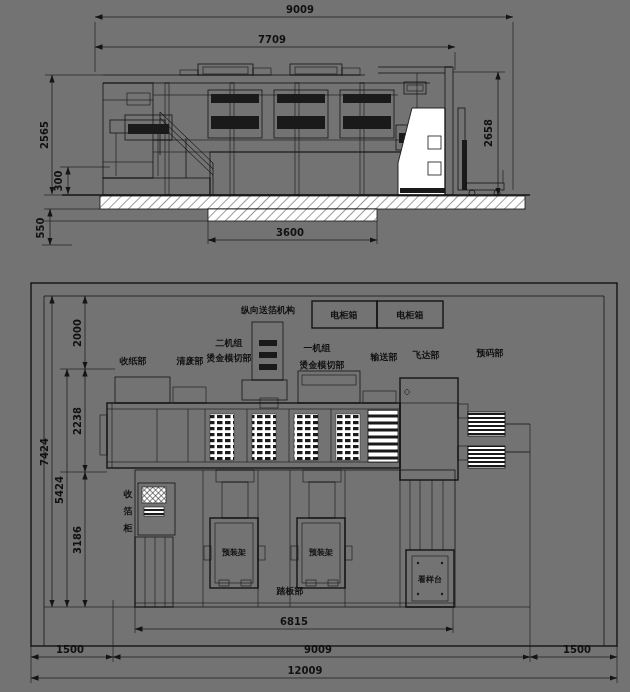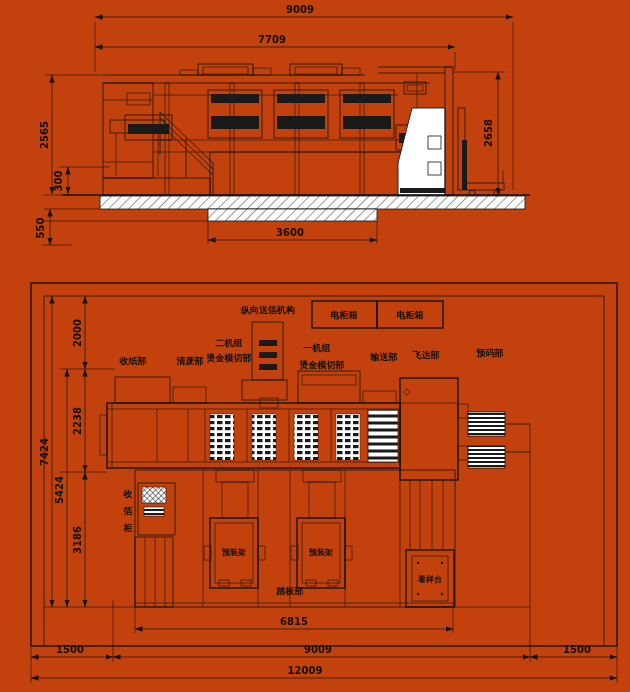--- a/index.html
+++ b/index.html
@@ -1,16 +1,16 @@
 <!DOCTYPE html>
 <html><head>
 <meta charset="utf-8">
 <style>
   html,body{margin:0;padding:0;background:#fff;}
-  .page{position:relative;width:630px;height:692px;background:#c2410c;overflow:hidden;
+  .page{position:relative;width:630px;height:692px;background:#737373;overflow:hidden;
         font-family:"DejaVu Sans",sans-serif;text-align:right;}
   svg{display:block}
   .ln{fill:none;stroke:#141414;stroke-width:0.8;}
   .ln2{fill:none;stroke:#141414;stroke-width:1.4;}
   .thin{fill:none;stroke:#141414;stroke-width:0.6;}
   .dim{fill:none;stroke:#141414;stroke-width:0.7;}
   .dark{fill:#1a1a1a;stroke:none;}
   .wh{fill:#ffffff;stroke:#141414;stroke-width:0.9;}
   text.num{font:bold 10px "DejaVu Sans",sans-serif;fill:#111;}
   text.lbl{font:bold 9px "DejaVu Sans",sans-serif;fill:#111;}

